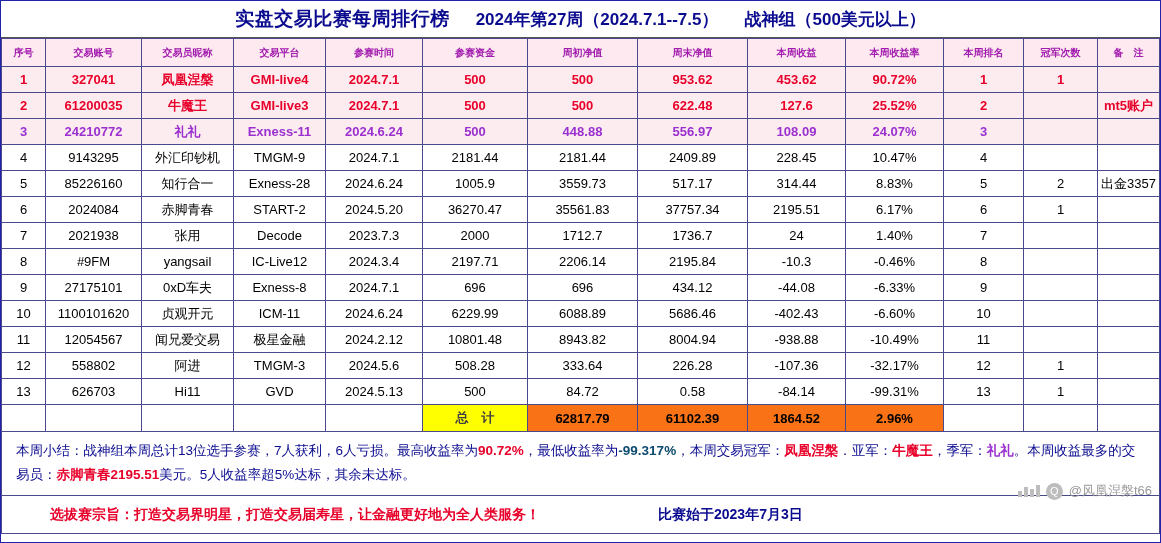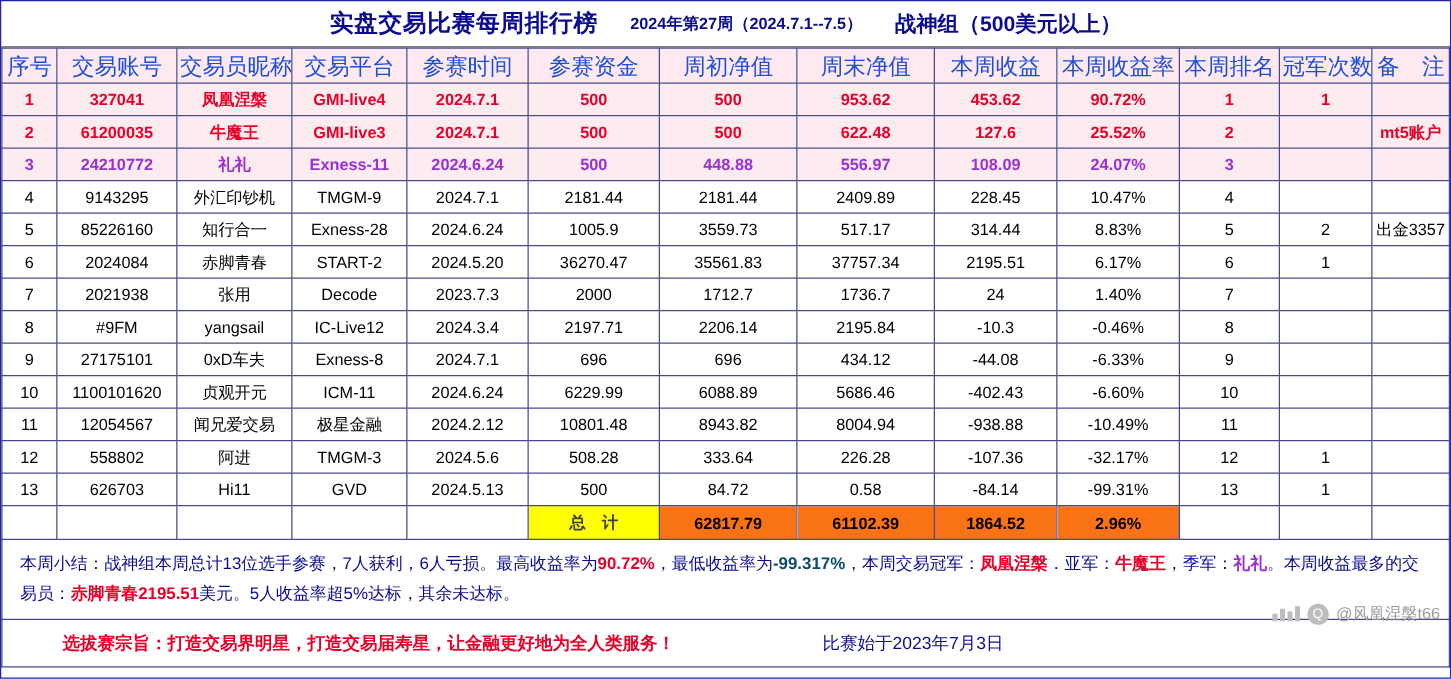--- a/index.html
+++ b/index.html
@@ -27,21 +27,21 @@
   }
   .title-main{
     color:#0b0b8f;
     font-weight:bold;
     font-size:19px;
     letter-spacing:0.5px;
   }
   .title-week{
     color:#0b0b8f;
     font-weight:bold;
-    font-size:13px;
+    font-size:17px;
   }
   .title-group{
     color:#0b0b8f;
     font-weight:bold;
     font-size:17px;
   }
   
   table.grid{
     border-collapse:collapse;
     table-layout:fixed;
@@ -51,24 +51,24 @@
     border:1px solid #4a4a8a;
     font-size:13px;
     text-align:center;
     height:25px;
     padding:0 2px;
     overflow:hidden;
     white-space:nowrap;
   }
   table.grid th{
     background:#fde9ef;
-    font-weight:normal;
-    font-size:18px;
+    font-weight:bold;
+    font-size:10px;
     height:27px;
-    color:#1d4ed8;
+    color:#a21caf;
   }
   
   col.c0{width:44px;}
   col.c1{width:96px;}
   col.c2{width:92px;}
   col.c3{width:92px;}
   col.c4{width:97px;}
   col.c5{width:105px;}
   col.c6{width:110px;}
   col.c7{width:110px;}
@@ -118,21 +118,21 @@
     text-align:right;
   }
   .footer-slogan{
     color:#e8002a;
     font-weight:bold;
     font-size:14px;
     margin-left:48px;
   }
   .footer-start{
     color:#0b0b8f;
-    font-weight:normal;
+    font-weight:bold;
     font-size:14px;
     margin-left:118px;
   }
   
   .watermark{
     position:absolute;
     right:8px;
     bottom:42px;
     display:flex;
     align-items:center;

